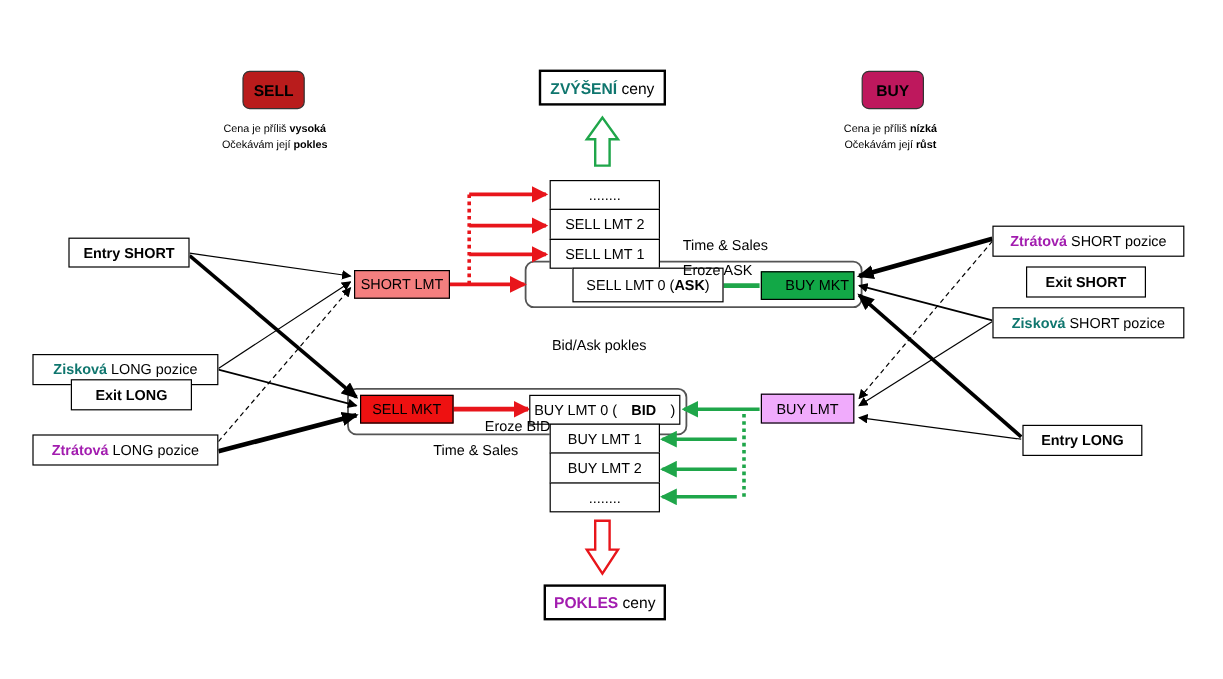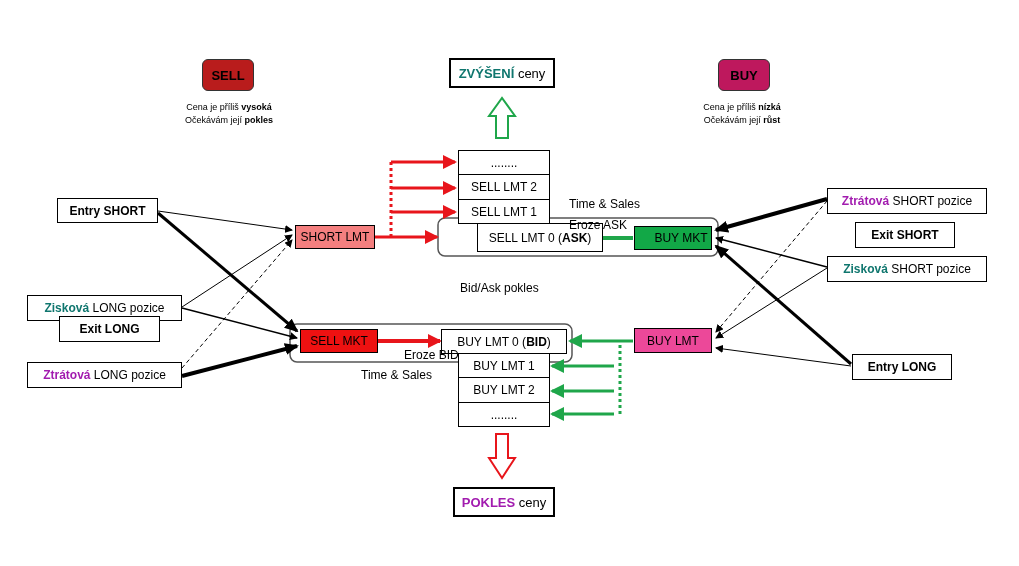--- a/index.html
+++ b/index.html
@@ -89,33 +89,33 @@
 
 <div class="box" style="left:458px;top:150px;width:92px;height:25px;">........</div>
 <div class="box" style="left:458px;top:174px;width:92px;height:26px;">SELL LMT 2</div>
 <div class="box" style="left:458px;top:199px;width:92px;height:25px;">SELL LMT 1</div>
 <div class="box" style="left:441px;top:223px;width:126px;height:29px;margin-left:36px;">
   <span style="white-space:pre">SELL LMT 0 (</span>
     <b>ASK</b>
     <span>)</span>
 </div>
 
-<div class="box" style="left:441px;top:329px;width:126px;height:25px;">
+<div class="box" style="left:441px;top:329px;width:126px;height:25px;gap:12px;">
   <span style="white-space:pre">BUY LMT 0 (</span>
     <b>BID</b>
     <span>)</span>
 </div>
 <div class="box" style="left:458px;top:353px;width:92px;height:25px;">BUY LMT 1</div>
 <div class="box" style="left:458px;top:377px;width:92px;height:26px;">BUY LMT 2</div>
 <div class="box" style="left:458px;top:402px;width:92px;height:25px;">........</div>
 
 <div class="box" style="left:295px;top:225px;width:80px;height:24px;background:#f47f7f;">SHORT LMT</div>
 <div class="box" style="left:300px;top:329px;width:78px;height:24px;background:#ee1111;">SELL MKT</div>
 <div class="box" style="left:634px;top:226px;width:78px;height:24px;background:#12a847;padding-left:16px;">BUY MKT</div>
-<div class="box" style="left:634px;top:328px;width:78px;height:25px;background:#ec4899;">BUY LMT</div>
+<div class="box" style="left:634px;top:328px;width:78px;height:25px;background:#f0abfc;">BUY LMT</div>
 
 <div class="lbl" style="left:569px;top:197px;">Time &amp; Sales</div>
 <div class="lbl" style="left:569px;top:218px;">Eroze ASK</div>
 <div class="lbl" style="left:460px;top:281px;">Bid/Ask pokles</div>
 <div class="lbl" style="left:380px;top:348px;margin-left:24px;">Eroze BID</div>
 <div class="lbl" style="left:361px;top:368px;">Time &amp; Sales</div>
 
 <div class="box bold" style="left:57px;top:198px;width:101px;height:25px;">Entry SHORT</div>
 <div class="box" style="left:27px;top:295px;width:155px;height:26px;">
   <span class="green">Zisková</span>

